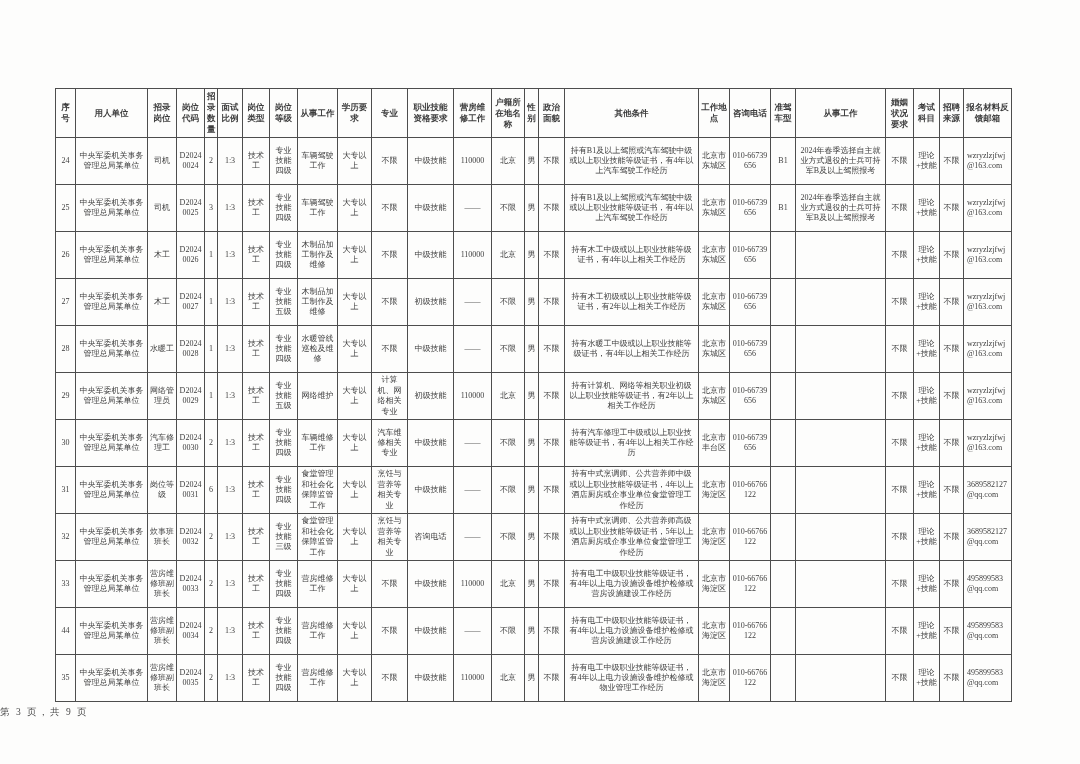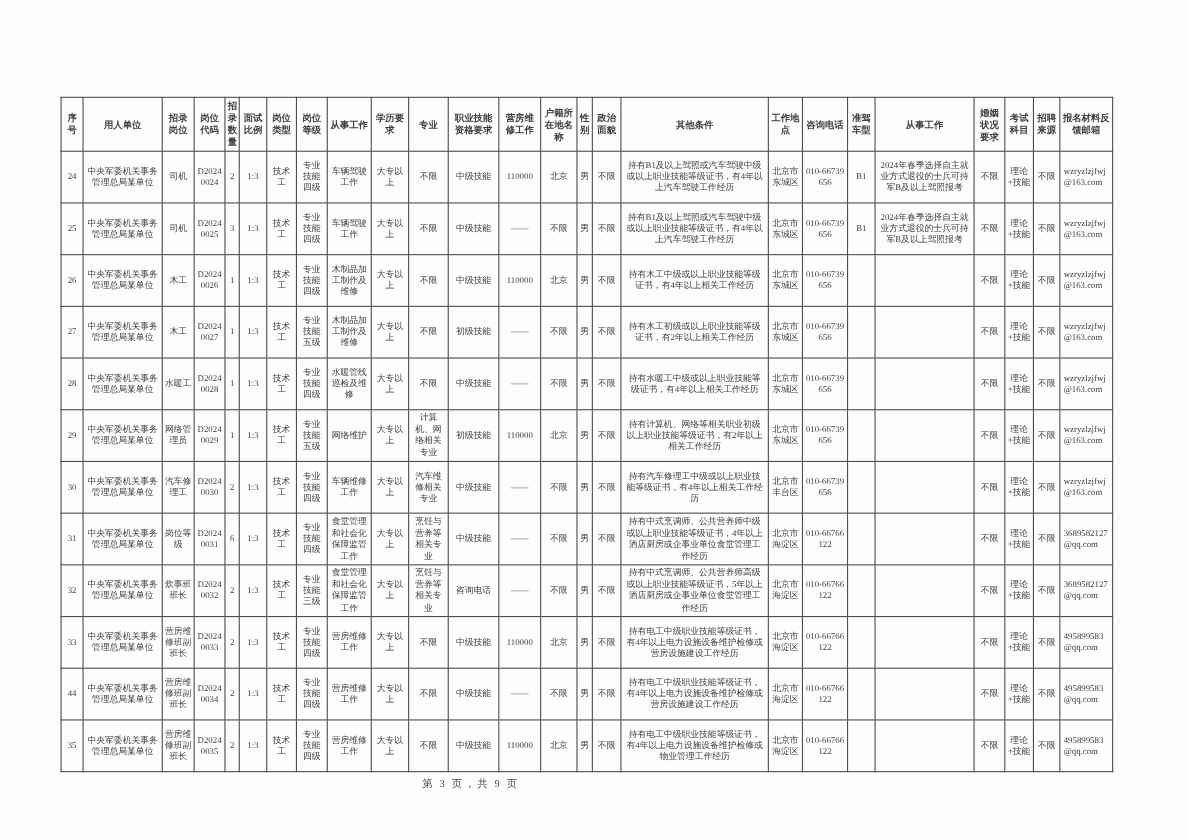--- a/index.html
+++ b/index.html
@@ -42,21 +42,20 @@
     background: #fdfdfc;
   }
   tbody tr { height: 47px; }
   
   td:nth-child(17), td:nth-child(21) { text-align: center; padding: 2px 3px; }
   td:nth-child(25) { text-align: left; padding: 2px 3px; }
   .footer {
     position: absolute;
     left: 0; top: 706px;
     width: 856px;
-    text-align: center;
     font-size: 9.5px;
     color: #4a4a4a;
     letter-spacing: 2px;
   }
 </style>
 </head>
 <body>
 
 <div class="sheet">
   <div class="table-wrap">

